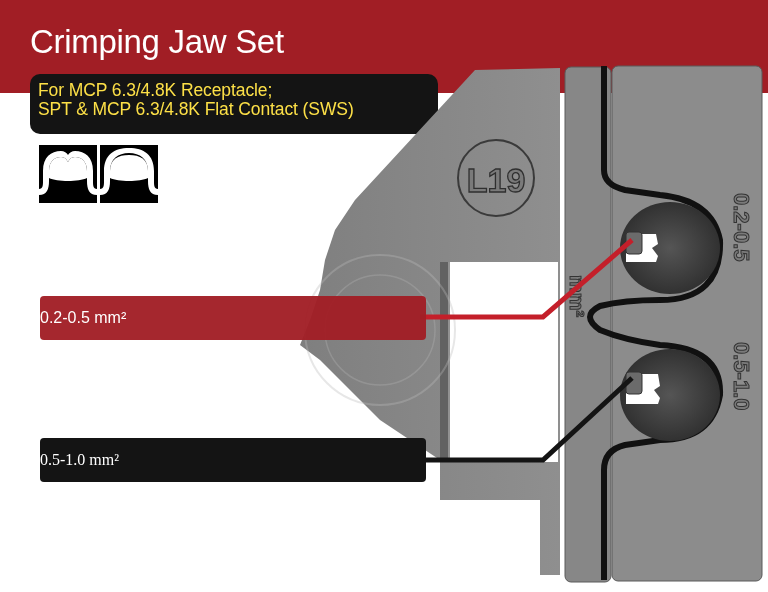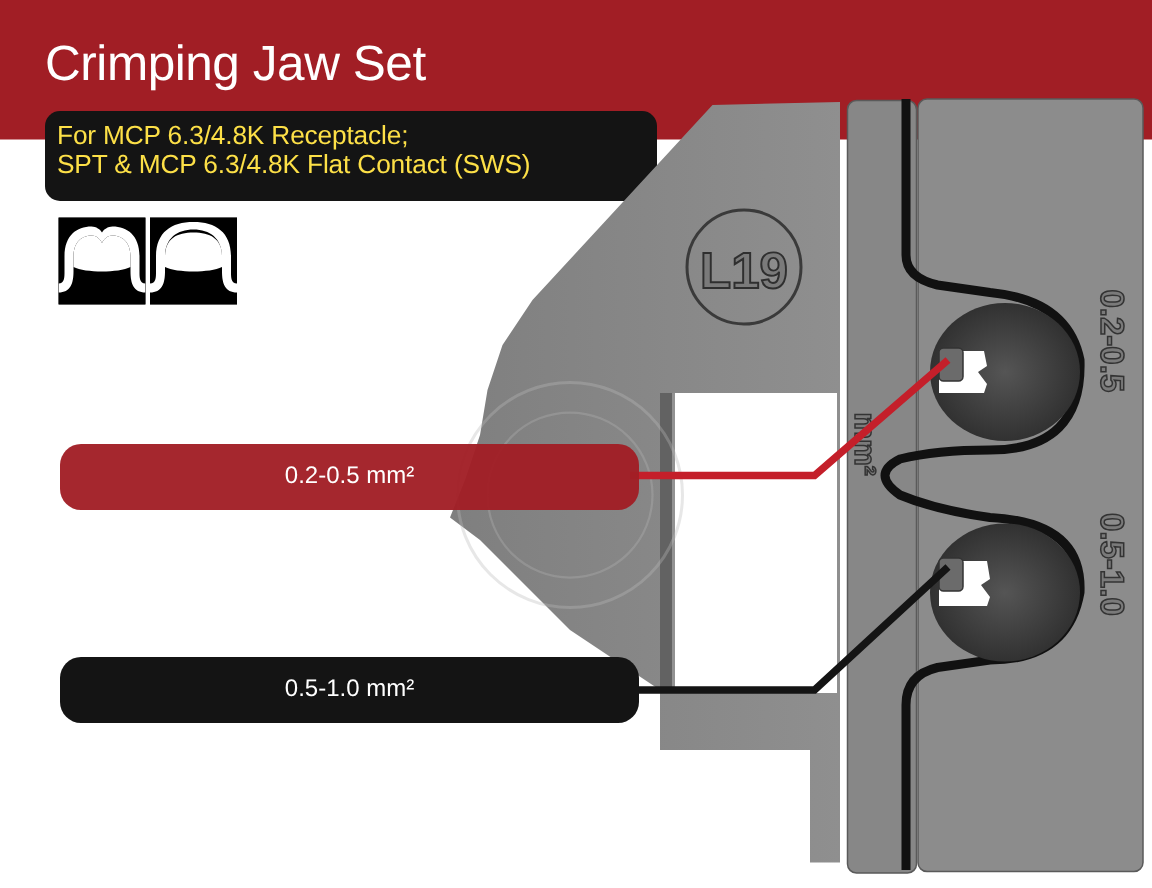--- a/index.html
+++ b/index.html
@@ -20,25 +20,25 @@
     position: absolute; left: 30px; top: 74px; width: 408px; height: 60px;
     background: #141414; border-radius: 10px; color: #fde047;
     font-size: 17.5px; line-height: 19px; padding: 7px 0 0 8px; box-sizing: border-box;
     letter-spacing: -0.1px;
   }
   .profile-icons { position: absolute; left: 39px; top: 145px; display: flex; gap: 3px; }
   .profile-icon { width: 58px; height: 58px; background: #000; }
   .jaw { position: absolute; left: 0; top: 0; }
   .label-pill {
     position: absolute; left: 40px; width: 386px; height: 44px;
-    border-radius: 14px; color: #ffffff; font-size: 16px;
-    display: flex; align-items: center; justify-content: center;
+    border-radius: 4px; color: #ffffff; font-size: 16px;
+    display: flex; align-items: center; 
   }
   .label-red { top: 296px; background: rgba(161,30,37,0.96); }
-  .label-black { top: 438px; background: #141414; }
+  .label-black { top: 438px; background: #141414; font-family: Liberation Serif, serif; }
 </style>
 </head>
 <body>
 
 <div class="red-band"></div>
 <div class="title">Crimping Jaw Set</div>
 
 <div class="subtitle-box">
   <div>For MCP 6.3/4.8K Receptacle;</div>
   <div>SPT &amp; MCP 6.3/4.8K Flat Contact (SWS)</div>

